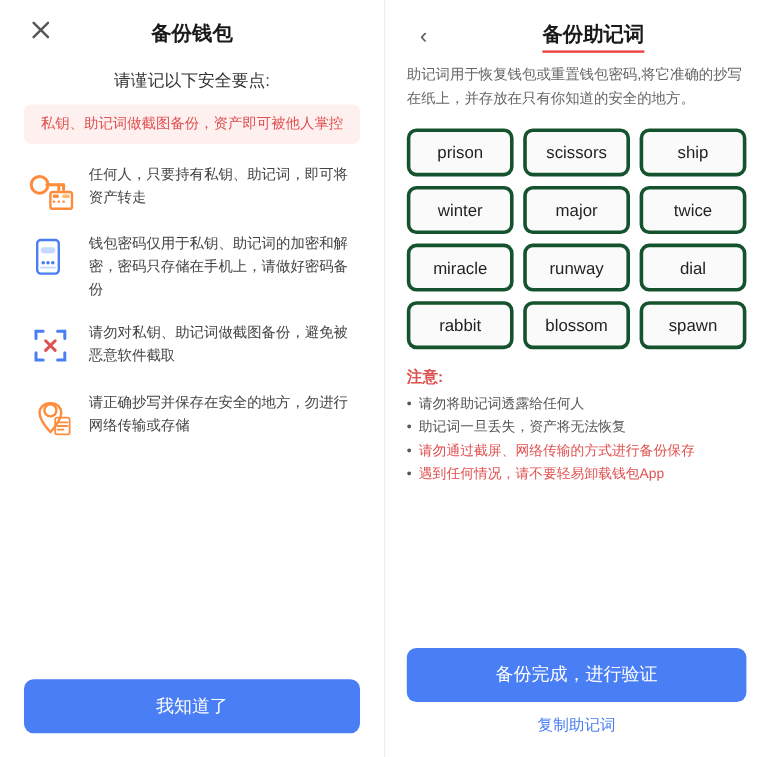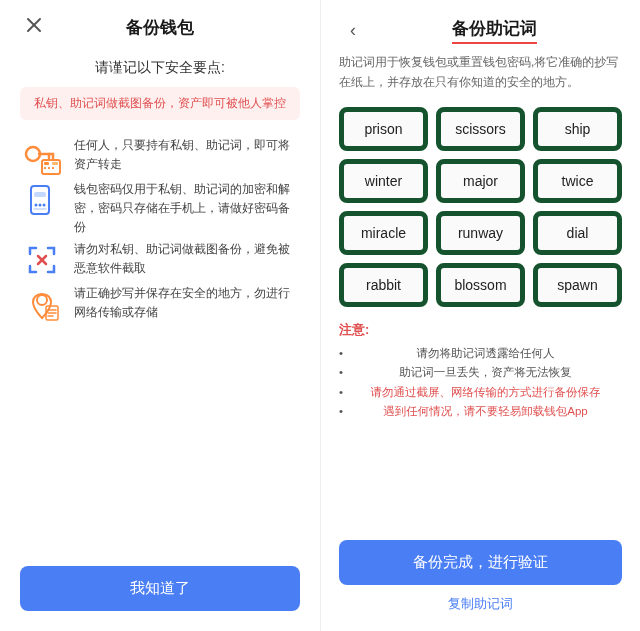--- a/index.html
+++ b/index.html
@@ -72,20 +72,21 @@
       color: #e05050;
       font-size: 12px;
       text-align: center;
     }
 
     .security-items {
       width: 100%;
       flex: 1;
       display: flex;
       flex-direction: column;
+      gap: 14px;
       overflow: hidden;
     }
 
     .security-item {
       display: flex;
       align-items: flex-start;
       gap: 10px;
     }
 
     .sec-icon {
@@ -169,21 +170,21 @@
     }
 
     .mnemonic-grid {
       display: grid;
       grid-template-columns: repeat(3, 1fr);
       gap: 8px;
       margin-bottom: 14px;
     }
 
     .mnemonic-cell {
-      border: 5px solid #14532d;
+      border: 3px solid #14532d;
       border-radius: 8px;
       padding: 9px 4px;
       text-align: center;
       font-size: 14px;
       color: #222;
       background: #fafafa;
     }
 
     .notes-section {
       margin-bottom: 14px;
@@ -200,21 +201,20 @@
       list-style: none;
       padding: 0;
     }
 
     .notes-list li {
       color: #555;
       font-size: 11.5px;
       line-height: 1.7;
       position: relative;
       padding-left: 10px;
-      text-align: center;
     }
 
     .notes-list li::before {
       content: '•';
       position: absolute;
       left: 0;
       color: #555;
     }
 
     .notes-list li.red-text {

